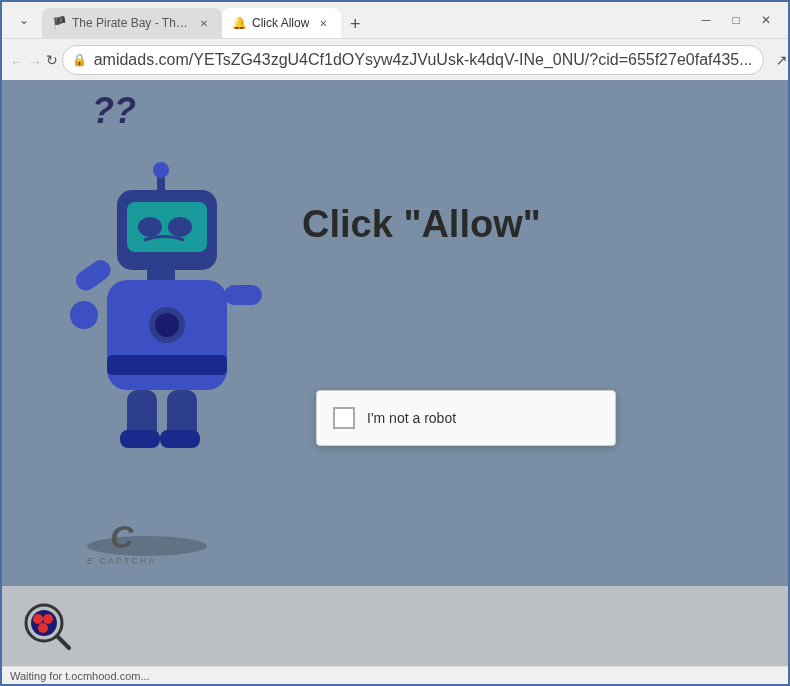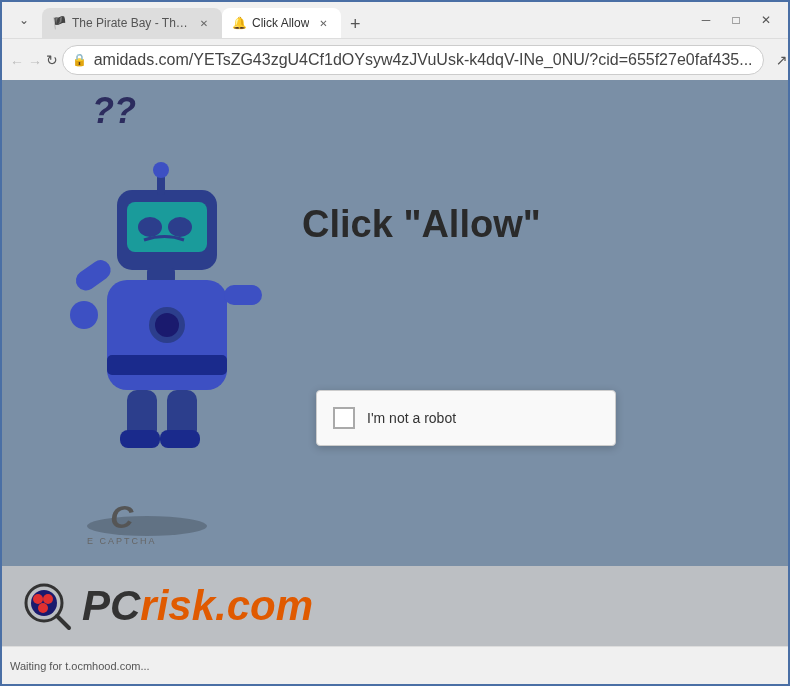--- a/index.html
+++ b/index.html
@@ -354,21 +354,21 @@
     .pcrisk-pc {
       color: #333;
     }
 
     .pcrisk-risk {
       color: #e05a00;
     }
 
     
     .status-bar {
-      height: 38px;
+      height: 18px;
       background: #f0f0f0;
       border-top: 1px solid #ddd;
       display: flex;
       align-items: center;
       padding: 0 8px;
       font-size: 11px;
       color: #555;
     }
   </style>
 </head>
@@ -488,23 +488,20 @@
 
       <svg class="pcrisk-icon" width="50" height="50" viewBox="0 0 50 50" xmlns="http://www.w3.org/2000/svg">
         <circle cx="22" cy="22" r="18" fill="none" stroke="#333" stroke-width="3"></circle>
         <circle cx="22" cy="22" r="13" fill="#1a1a6e"></circle>
         <circle cx="16" cy="18" r="5" fill="#e03030"></circle>
         <circle cx="26" cy="18" r="5" fill="#e03030"></circle>
         <circle cx="21" cy="27" r="5" fill="#e03030"></circle>
         <line x1="35" y1="35" x2="47" y2="47" stroke="#333" stroke-width="4" stroke-linecap="round"></line>
       </svg>
 
-      <div class="pcrisk-text">
-        <span class="pcrisk-pc">PC</span><span class="pcrisk-risk">risk.com</span>
-      </div>
     </div>
 
   </div>
 
   <div class="status-bar">
     <span>Waiting for t.ocmhood.com...</span>
   </div>
 
 </div>
 

